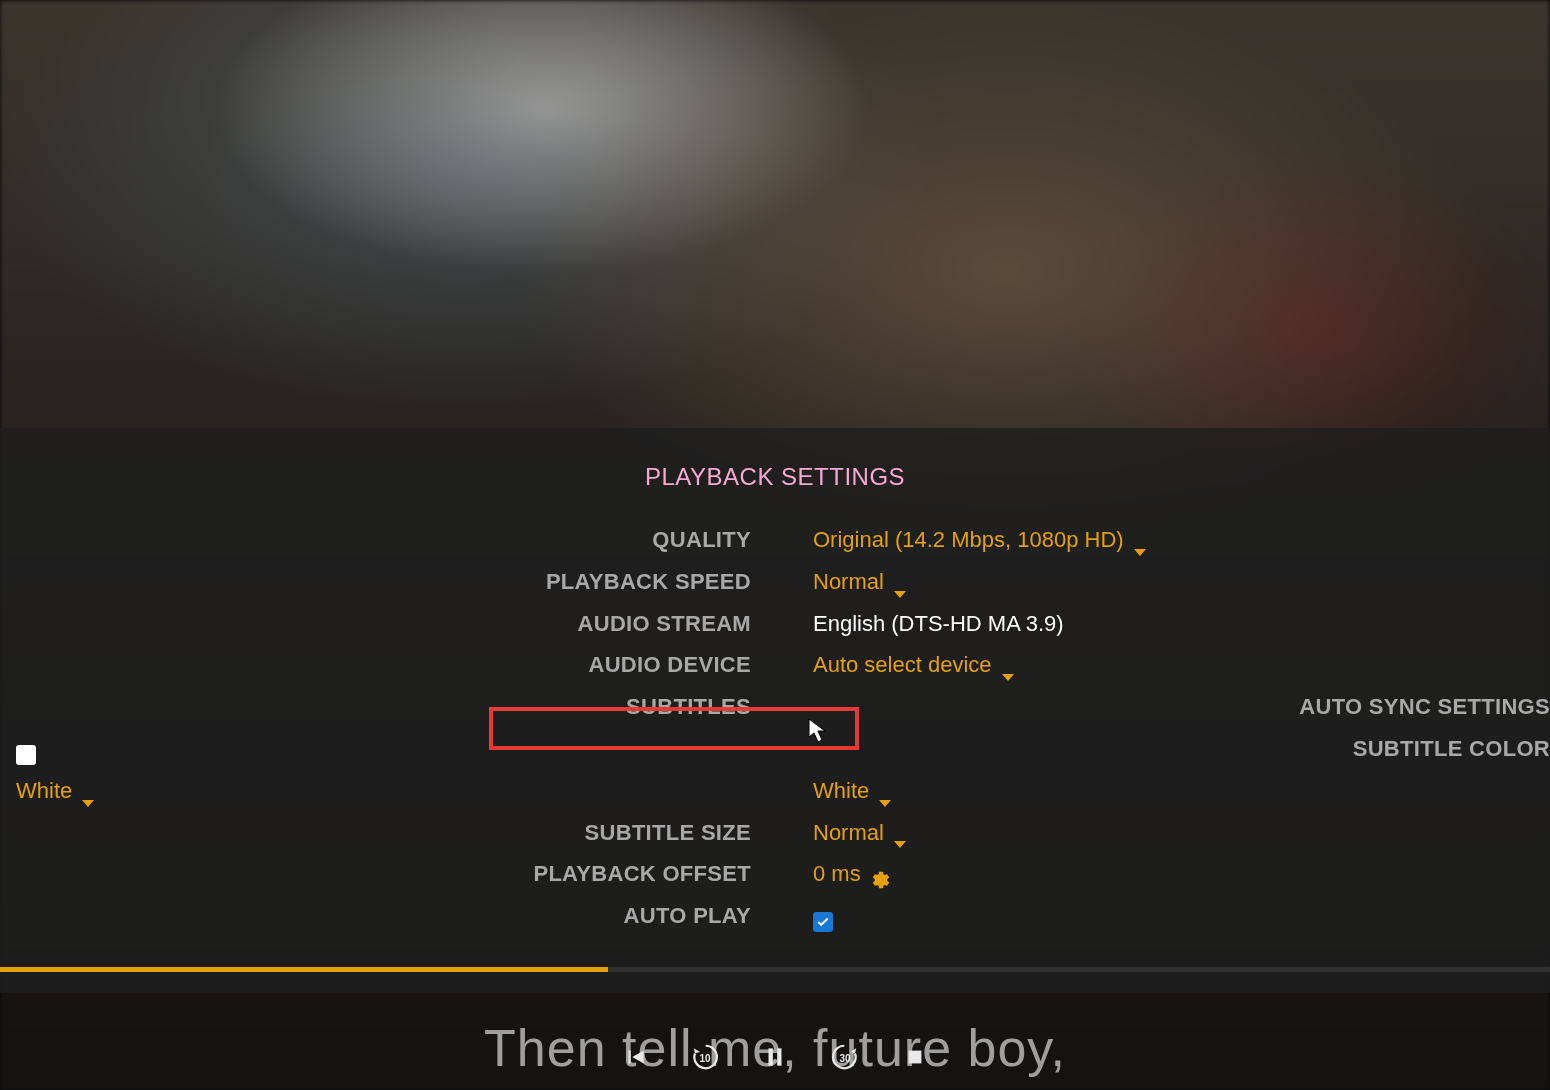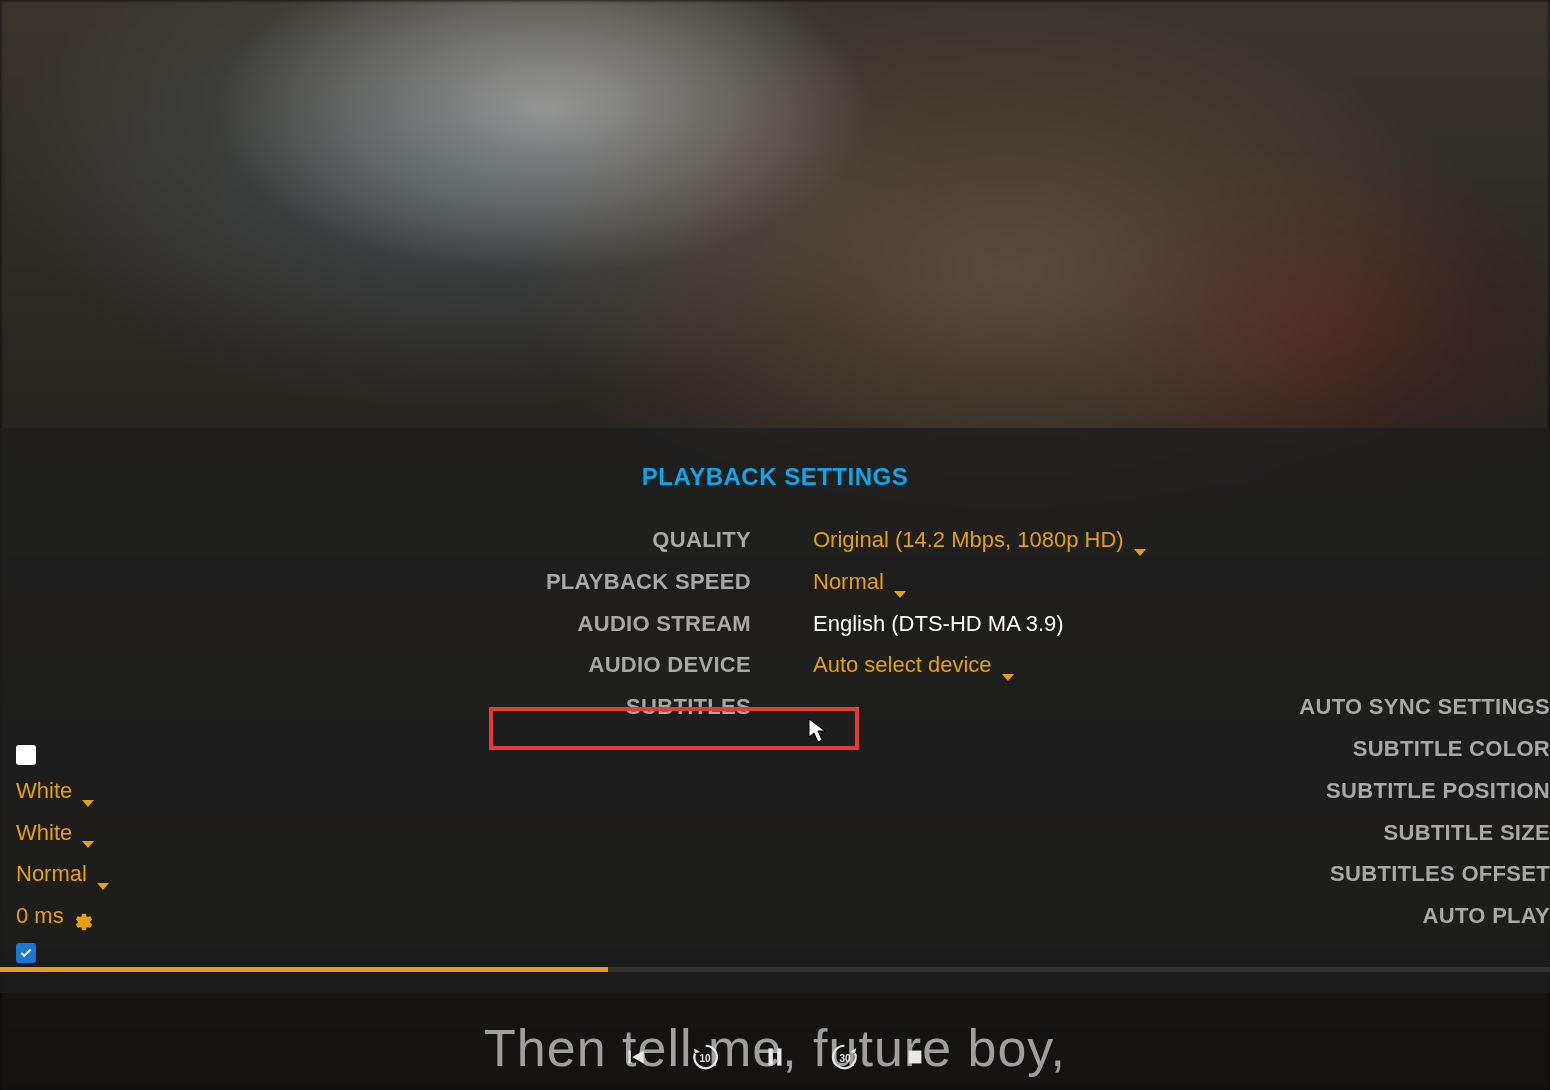--- a/index.html
+++ b/index.html
@@ -37,23 +37,23 @@
       top: 428px;
       left: 0;
       right: 0;
       height: 565px;
       background: rgba(30, 30, 30, 0.82);
       padding-top: 35px;
     }
     
     .settings-title {
       text-align: center;
-      color: #0ea5e9;
+      color: #f9a8d4;
       font-size: 24px;
-      font-weight: 700;
+      font-weight: 400;
       letter-spacing: 0.5px;
       margin-bottom: 34px;
     }
     
     .settings-grid {
       display: grid;
       grid-template-columns: 735px 1fr;
       column-gap: 62px;
       row-gap: 11px;
       margin-left: 16px;
@@ -230,33 +230,32 @@
     <div class="setting-value">
       <span class="checkbox"></span>
     </div>
 
     <div class="setting-label">SUBTITLE COLOR</div>
     <div class="setting-value">
       <span>White</span>
       <span class="dropdown-arrow"></span>
     </div>
 
-    <div class="setting-label">SUBTITLE POSITION</div>
     <div class="setting-value">
       <span>White</span>
       <span class="dropdown-arrow"></span>
     </div>
 
     <div class="setting-label">SUBTITLE SIZE</div>
     <div class="setting-value">
       <span>Normal</span>
       <span class="dropdown-arrow"></span>
     </div>
 
-    <div class="setting-label">SUBTITLES OFFSET</div>
+    <div class="setting-label">PLAYBACK OFFSET</div>
     <div class="setting-value">
       <span>0 ms</span>
       <span class="gear-icon">
         <svg width="20" height="20" viewBox="0 0 24 24" fill="#e5a00d">
           <path d="M12,8A4,4 0 0,1 16,12A4,4 0 0,1 12,16A4,4 0 0,1 8,12A4,4 0 0,1 12,8M12,10A2,2 0 0,0 10,12A2,2 0 0,0 12,14A2,2 0 0,0 14,12A2,2 0 0,0 12,10M10,22C9.75,22 9.54,21.82 9.5,21.58L9.13,18.93C8.5,18.68 7.96,18.34 7.44,17.94L4.95,18.95C4.73,19.03 4.46,18.95 4.34,18.73L2.34,15.27C2.21,15.05 2.27,14.78 2.46,14.63L4.57,12.97L4.5,12L4.57,11L2.46,9.37C2.27,9.22 2.21,8.95 2.34,8.73L4.34,5.27C4.46,5.05 4.73,4.96 4.95,5.05L7.44,6.05C7.96,5.66 8.5,5.32 9.13,5.07L9.5,2.42C9.54,2.18 9.75,2 10,2H14C14.25,2 14.46,2.18 14.5,2.42L14.87,5.07C15.5,5.32 16.04,5.66 16.56,6.05L19.05,5.05C19.27,4.96 19.54,5.05 19.66,5.27L21.66,8.73C21.79,8.95 21.73,9.22 21.54,9.37L19.43,11L19.5,12L19.43,13L21.54,14.63C21.73,14.78 21.79,15.05 21.66,15.27L19.66,18.73C19.54,18.95 19.27,19.04 19.05,18.95L16.56,17.95C16.04,18.34 15.5,18.68 14.87,18.93L14.5,21.58C14.46,21.82 14.25,22 14,22H10Z"></path>
         </svg>
       </span>
     </div>
 
     <div class="setting-label">AUTO PLAY</div>

